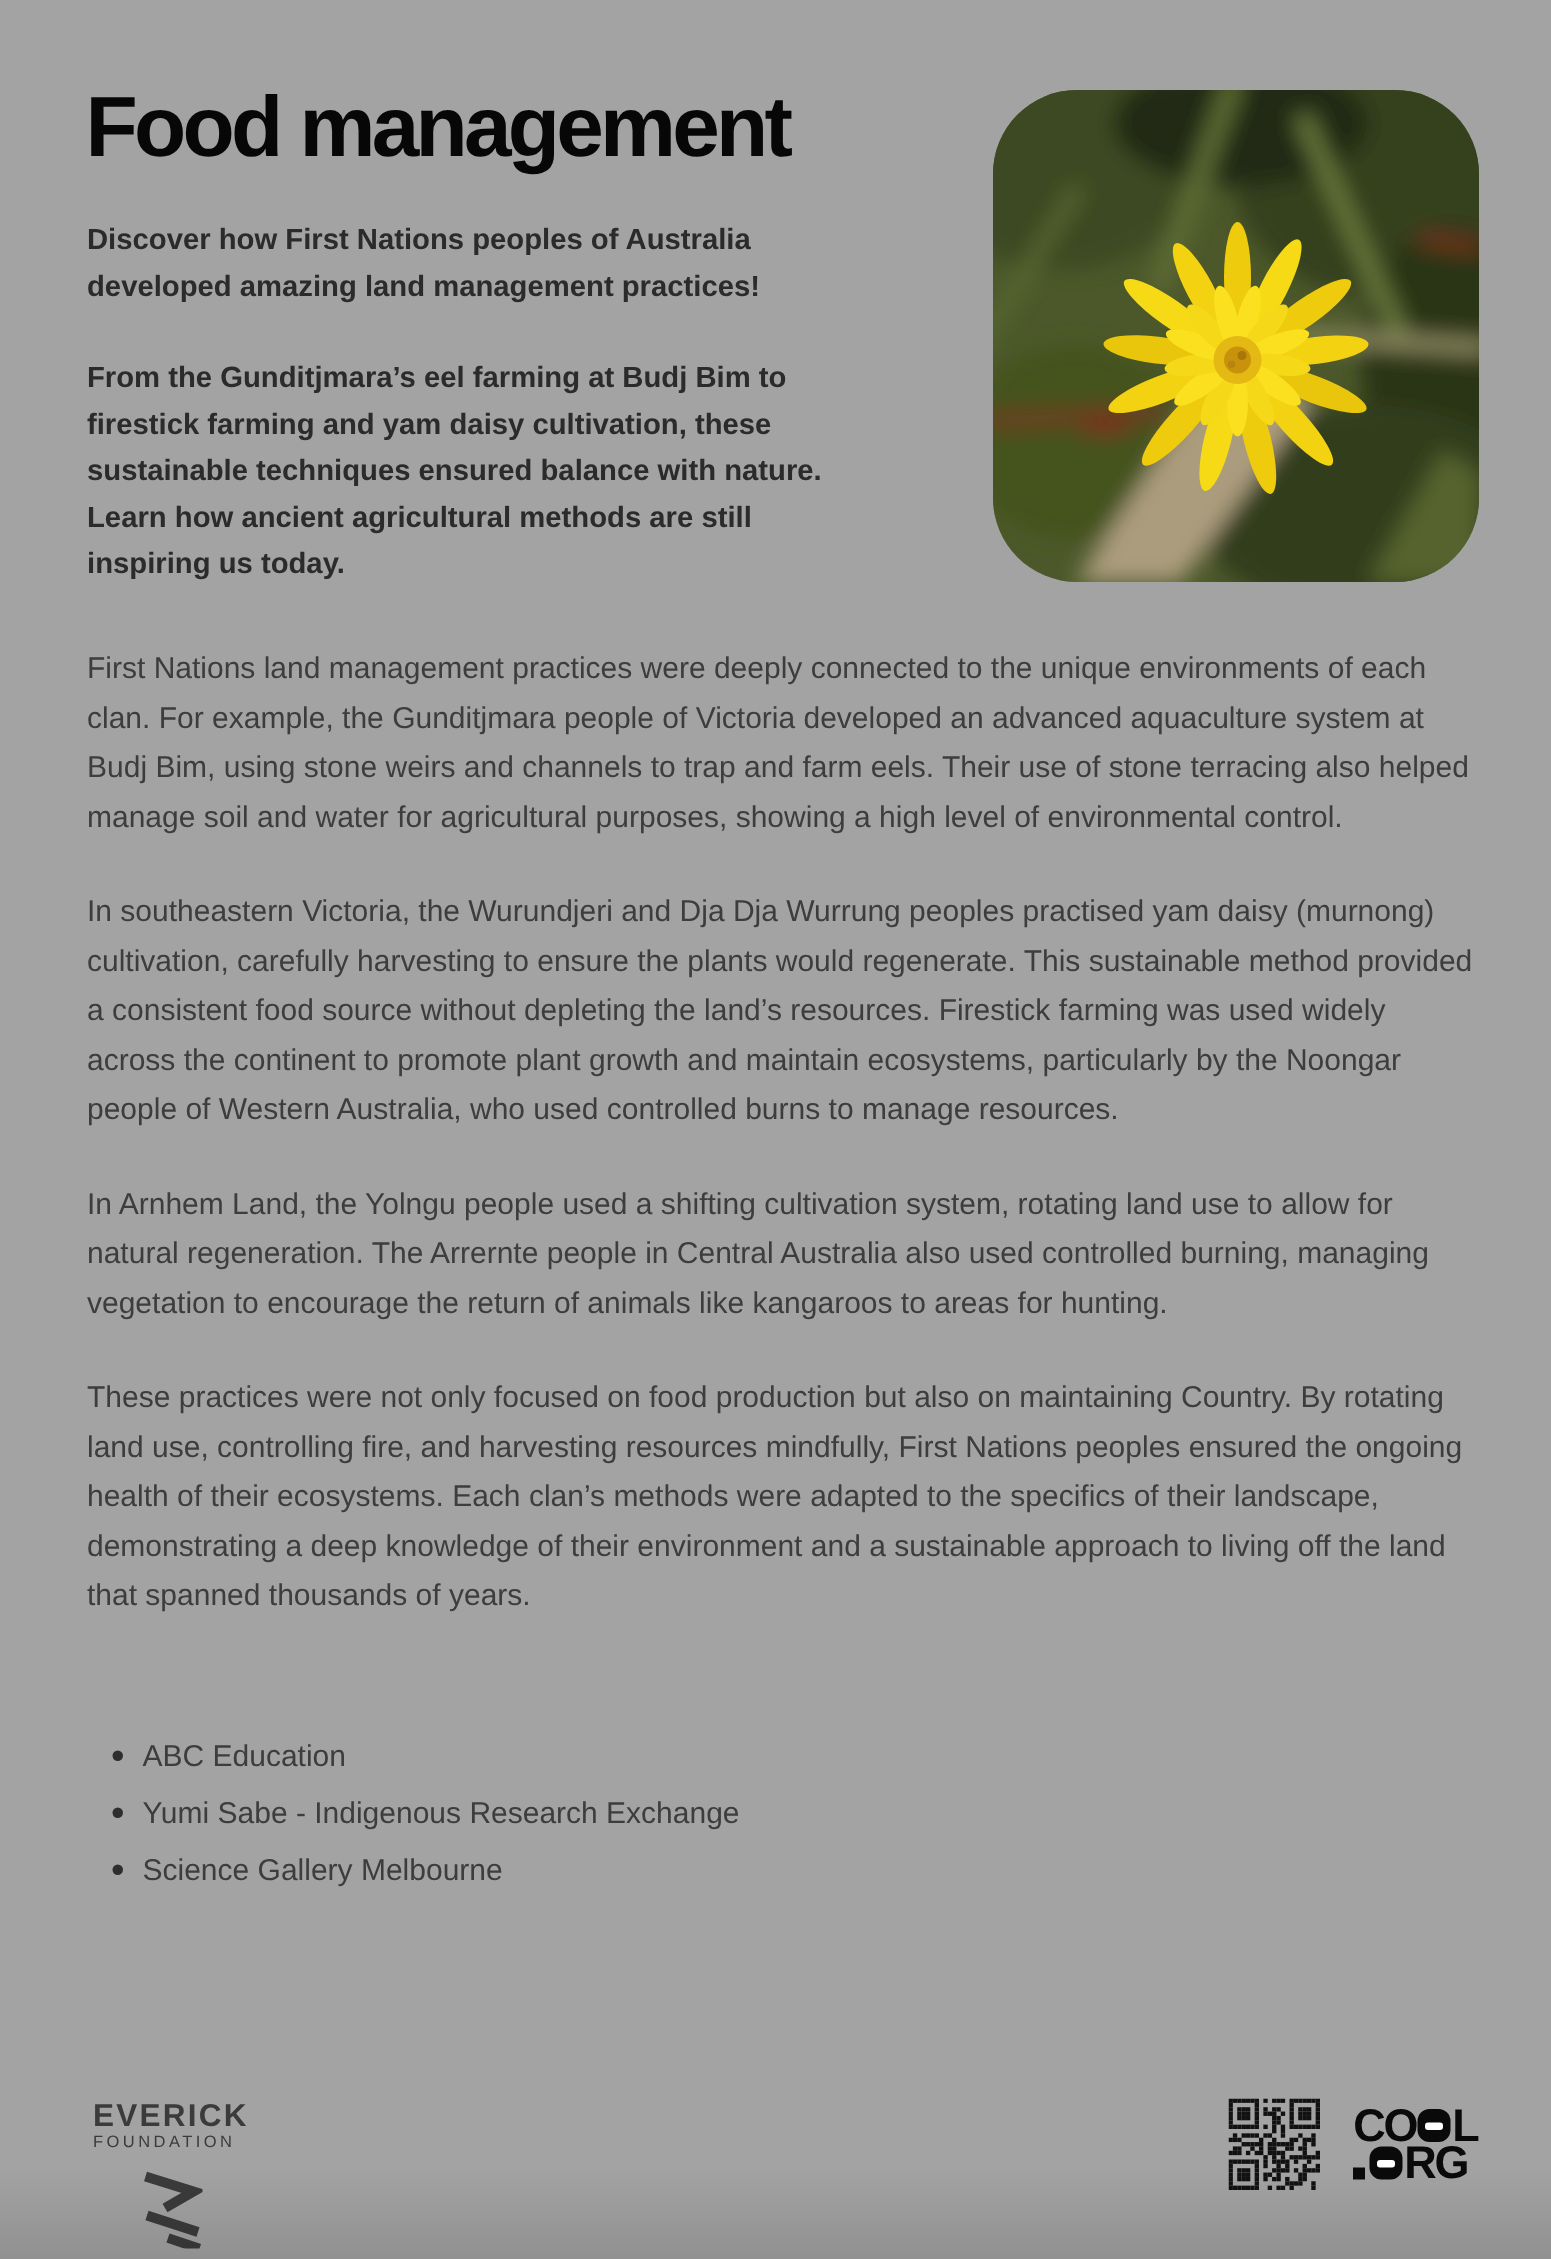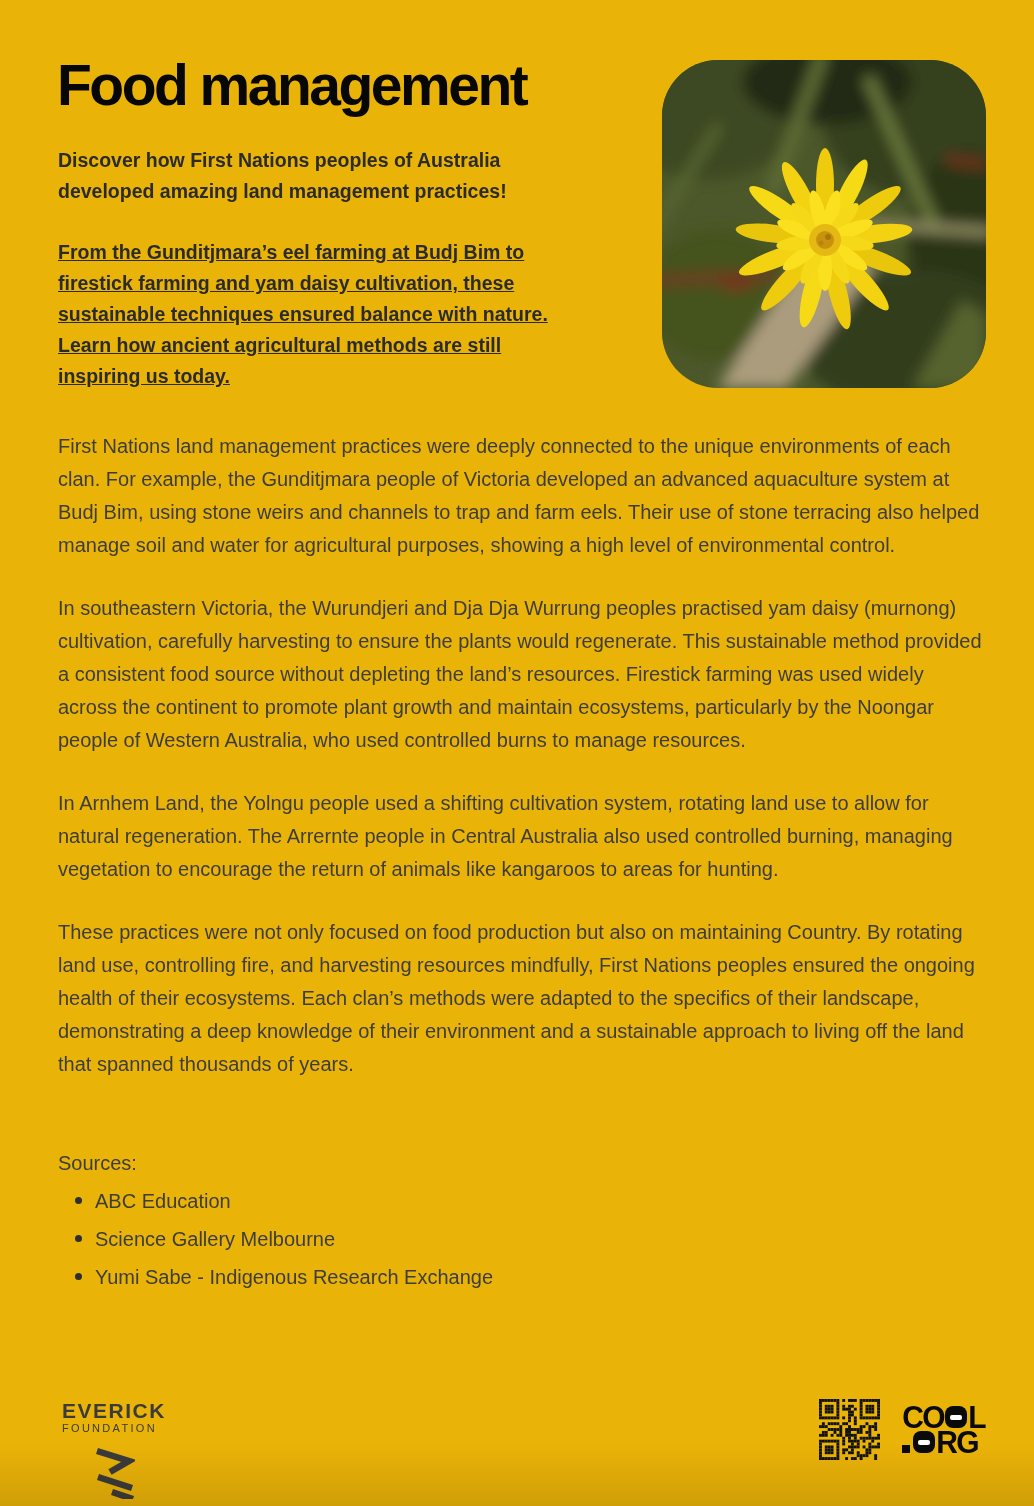--- a/index.html
+++ b/index.html
@@ -3,36 +3,36 @@
 <meta charset="utf-8">
 <style>
   * { margin:0; padding:0; box-sizing:border-box; }
   html,body { background:#ffffff; }
   body { font-family:"Liberation Sans", sans-serif; }
 
   .page {
     position:relative;
     width:1034px; height:1506px;
     margin:0 auto;
-    background:#eab308;
+    background:#a3a3a3;
     overflow:hidden;
   }
 
   
   .page-title {
     position:absolute; left:57px; top:52px;
     font-size:57px; font-weight:bold; letter-spacing:-2.5px;
     color:#070707;
   }
   .intro {
     position:absolute; left:58px; top:145px; width:500px;
     font-size:19.5px; font-weight:bold; line-height:31px;
     color:#2b2b2b;
   }
-  .intro p + p { margin-top:30px;text-decoration:underline; }
+  .intro p + p { margin-top:30px; }
 
   
   .hero {
     position:absolute; left:662px; top:60px;
     width:324px; height:328px;
     border-radius:56px; overflow:hidden;
   }
   .hero svg { display:block; }
 
   
@@ -229,35 +229,34 @@
 
   <div class="body-text">
 
   <p>First Nations land management practices were deeply connected to the unique environments of each clan. For example, the Gunditjmara people of Victoria developed an advanced aquaculture system at Budj Bim, using stone weirs and channels to trap and farm eels. Their use of stone terracing also helped manage soil and water for agricultural purposes, showing a high level of environmental control.</p>
       <p>In southeastern Victoria, the Wurundjeri and Dja Dja Wurrung peoples practised yam daisy (murnong) cultivation, carefully harvesting to ensure the plants would regenerate. This sustainable method provided a consistent food source without depleting the land’s resources. Firestick farming was used widely across the continent to promote plant growth and maintain ecosystems, particularly by the Noongar people of Western Australia, who used controlled burns to manage resources.</p>
       <p>In Arnhem Land, the Yolngu people used a shifting cultivation system, rotating land use to allow for natural regeneration. The Arrernte people in Central Australia also used controlled burning, managing vegetation to encourage the return of animals like kangaroos to areas for hunting.</p>
       <p>These practices were not only focused on food production but also on maintaining Country. By rotating land use, controlling fire, and harvesting resources mindfully, First Nations peoples ensured the ongoing health of their ecosystems. Each clan’s methods were adapted to the specifics of their landscape, demonstrating a deep knowledge of their environment and a sustainable approach to living off the land that spanned thousands of years.</p>
     </div>
 
   <div class="sources">
-    <div>Sources:</div>
     <ul>
 
         <li>
           <a>ABC Education</a>
         </li>
 
 
 
         <li>
+          <a>Yumi Sabe - Indigenous Research Exchange</a>
+        </li>
+
+        <li>
           <a>Science Gallery Melbourne</a>
-        </li>
-
-        <li>
-          <a>Yumi Sabe - Indigenous Research Exchange</a>
         </li>
       </ul>
   </div>
 
   <div class="footer-left">
     <div class="everick-text">
       <div class="everick-name">EVERICK</div>
       <div class="everick-sub">FOUNDATION</div>
     </div>
     <span>

